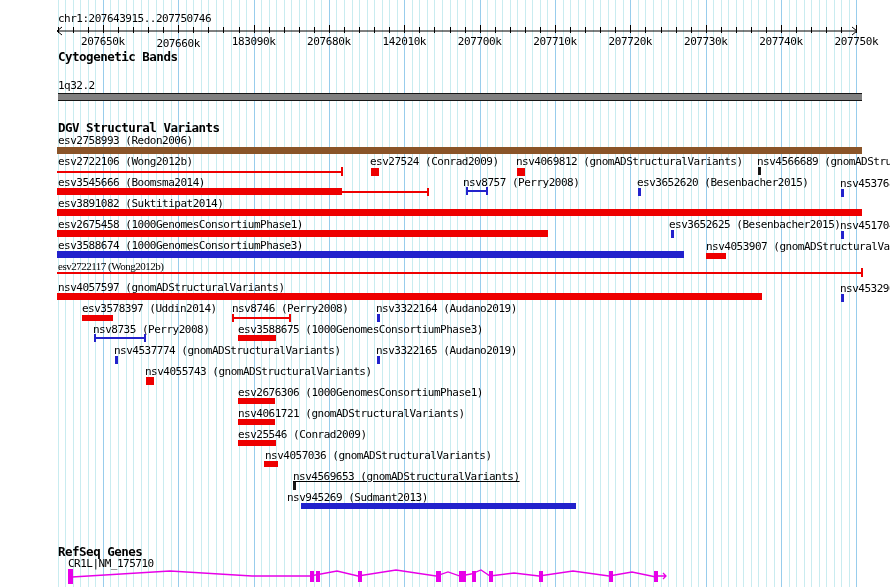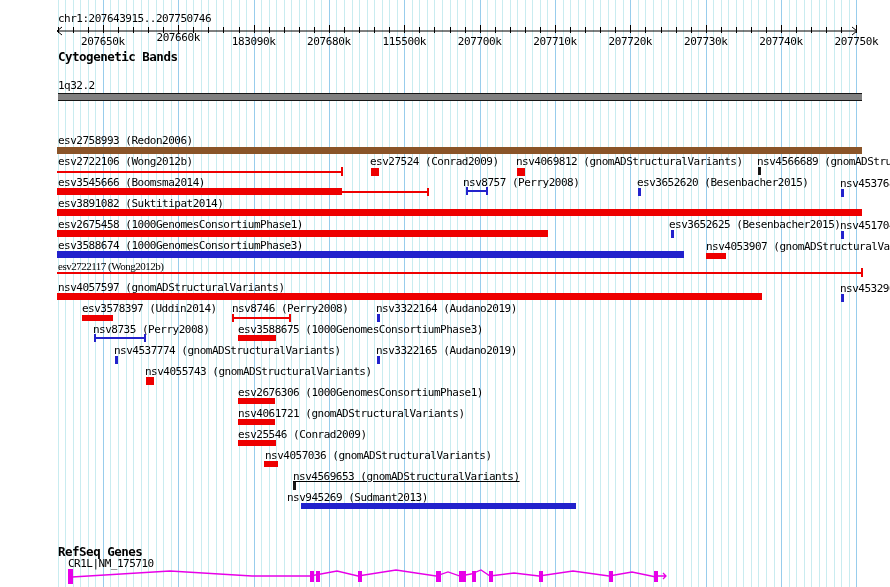--- a/index.html
+++ b/index.html
@@ -186,36 +186,37 @@
       <div class="vtick" style="left: 766px; top: 27px; height: 6px;"></div>
       <div class="vtick" style="left: 781px; top: 25px; height: 8px;"></div>
       <div class="vtick" style="left: 796.1px; top: 27px; height: 6px;"></div>
       <div class="vtick" style="left: 811.2px; top: 27px; height: 6px;"></div>
       <div class="vtick" style="left: 826.2px; top: 27px; height: 6px;"></div>
       <div class="vtick" style="left: 841.3px; top: 27px; height: 6px;"></div>
       <div class="vtick" style="left: 856.4px; top: 25px; height: 8px;"></div>
     </div>
   <div id="ruler-labels">
       <div class="tick-label" style="left: 102.9px; top: 36px;">207650k</div>
-      <div class="tick-label" style="left: 178.2px; top: 32px;">207660k</div>
+      <div class="tick-label" style="left: 178.2px; top: 38px;">207660k</div>
       <div class="tick-label" style="left: 253.6px; top: 36px;">183090k</div>
       <div class="tick-label" style="left: 328.9px; top: 36px;">207680k</div>
-      <div class="tick-label" style="left: 404.3px; top: 36px;">115500k</div>
+      <div class="tick-label" style="left: 404.3px; top: 36px;">142010k</div>
       <div class="tick-label" style="left: 479.6px; top: 36px;">207700k</div>
       <div class="tick-label" style="left: 555px; top: 36px;">207710k</div>
       <div class="tick-label" style="left: 630.3px; top: 36px;">207720k</div>
       <div class="tick-label" style="left: 705.7px; top: 36px;">207730k</div>
       <div class="tick-label" style="left: 781px; top: 36px;">207740k</div>
       <div class="tick-label" style="left: 856.4px; top: 36px;">207750k</div>
     </div>
 
   <div class="shdr" style="left:58px;top:50px;">Cytogenetic Bands</div>
   <div class="label" style="left:58px;top:80px;">1q32.2</div>
   <div class="cytoband-bar"></div>
 
+  <div class="shdr" style="left:58px;top:121px;">DGV Structural Variants</div>
   <div id="dgv-track">
       <div class="label" style="left: 58px; top: 135px;">esv2758993 (Redon2006)</div>
       <div class="feat" style="left: 57px; top: 147px; width: 805px; height: 7px; background: rgb(138, 84, 40);"></div>
       <div class="label" style="left: 58px; top: 156px;">esv2722106 (Wong2012b)</div>
       <div class="feat" style="left: 57px; top: 171px; width: 284px; height: 2px; background: rgb(238, 0, 0);"></div>
       <div class="feat" style="left: 341px; top: 167px; width: 2px; height: 9px; background: rgb(238, 0, 0);"></div>
       <div class="label" style="left: 370px; top: 156px;">esv27524 (Conrad2009)</div>
       <div class="feat" style="left: 371px; top: 168px; width: 8px; height: 8px; background: rgb(238, 0, 0);"></div>
       <div class="label" style="left: 516px; top: 156px;">nsv4069812 (gnomADStructuralVariants)</div>
       <div class="feat" style="left: 517px; top: 168px; width: 8px; height: 8px; background: rgb(238, 0, 0);"></div>

